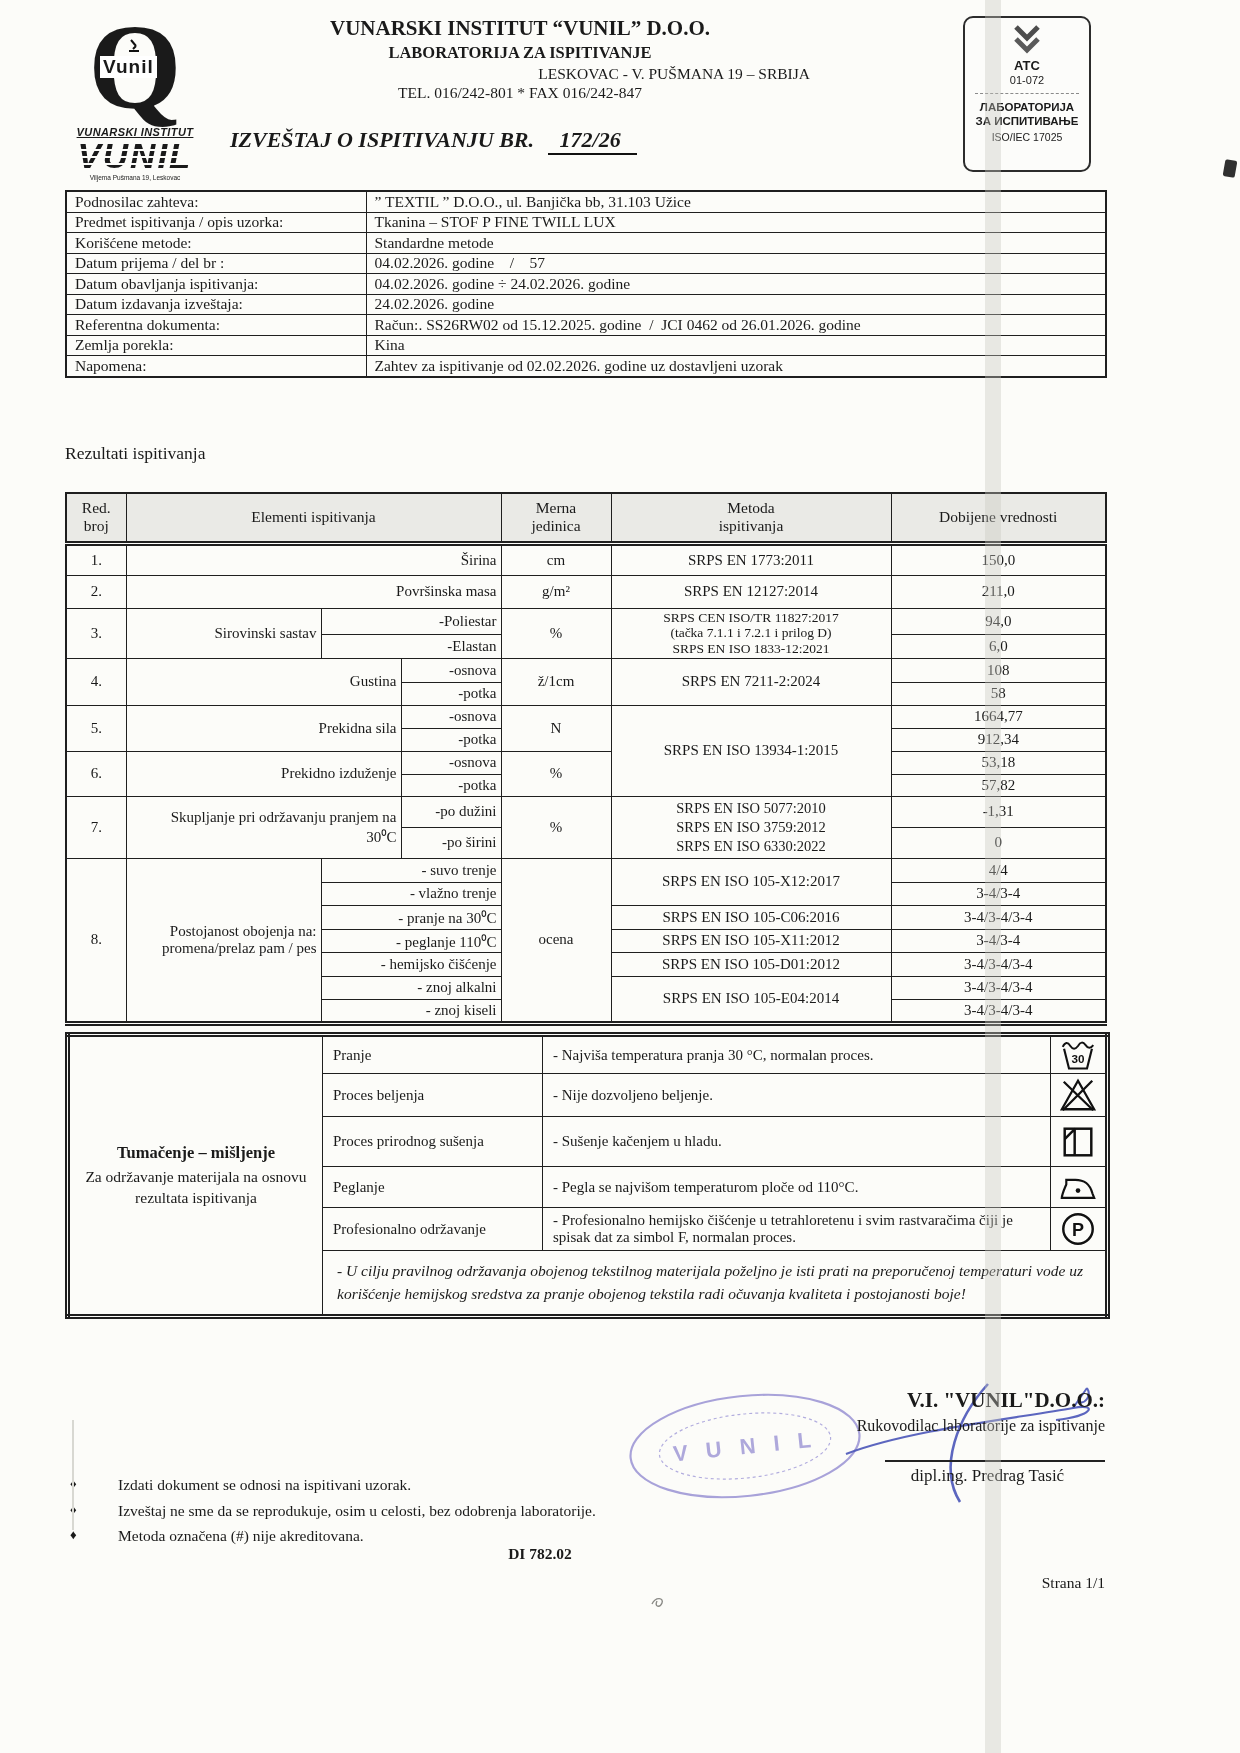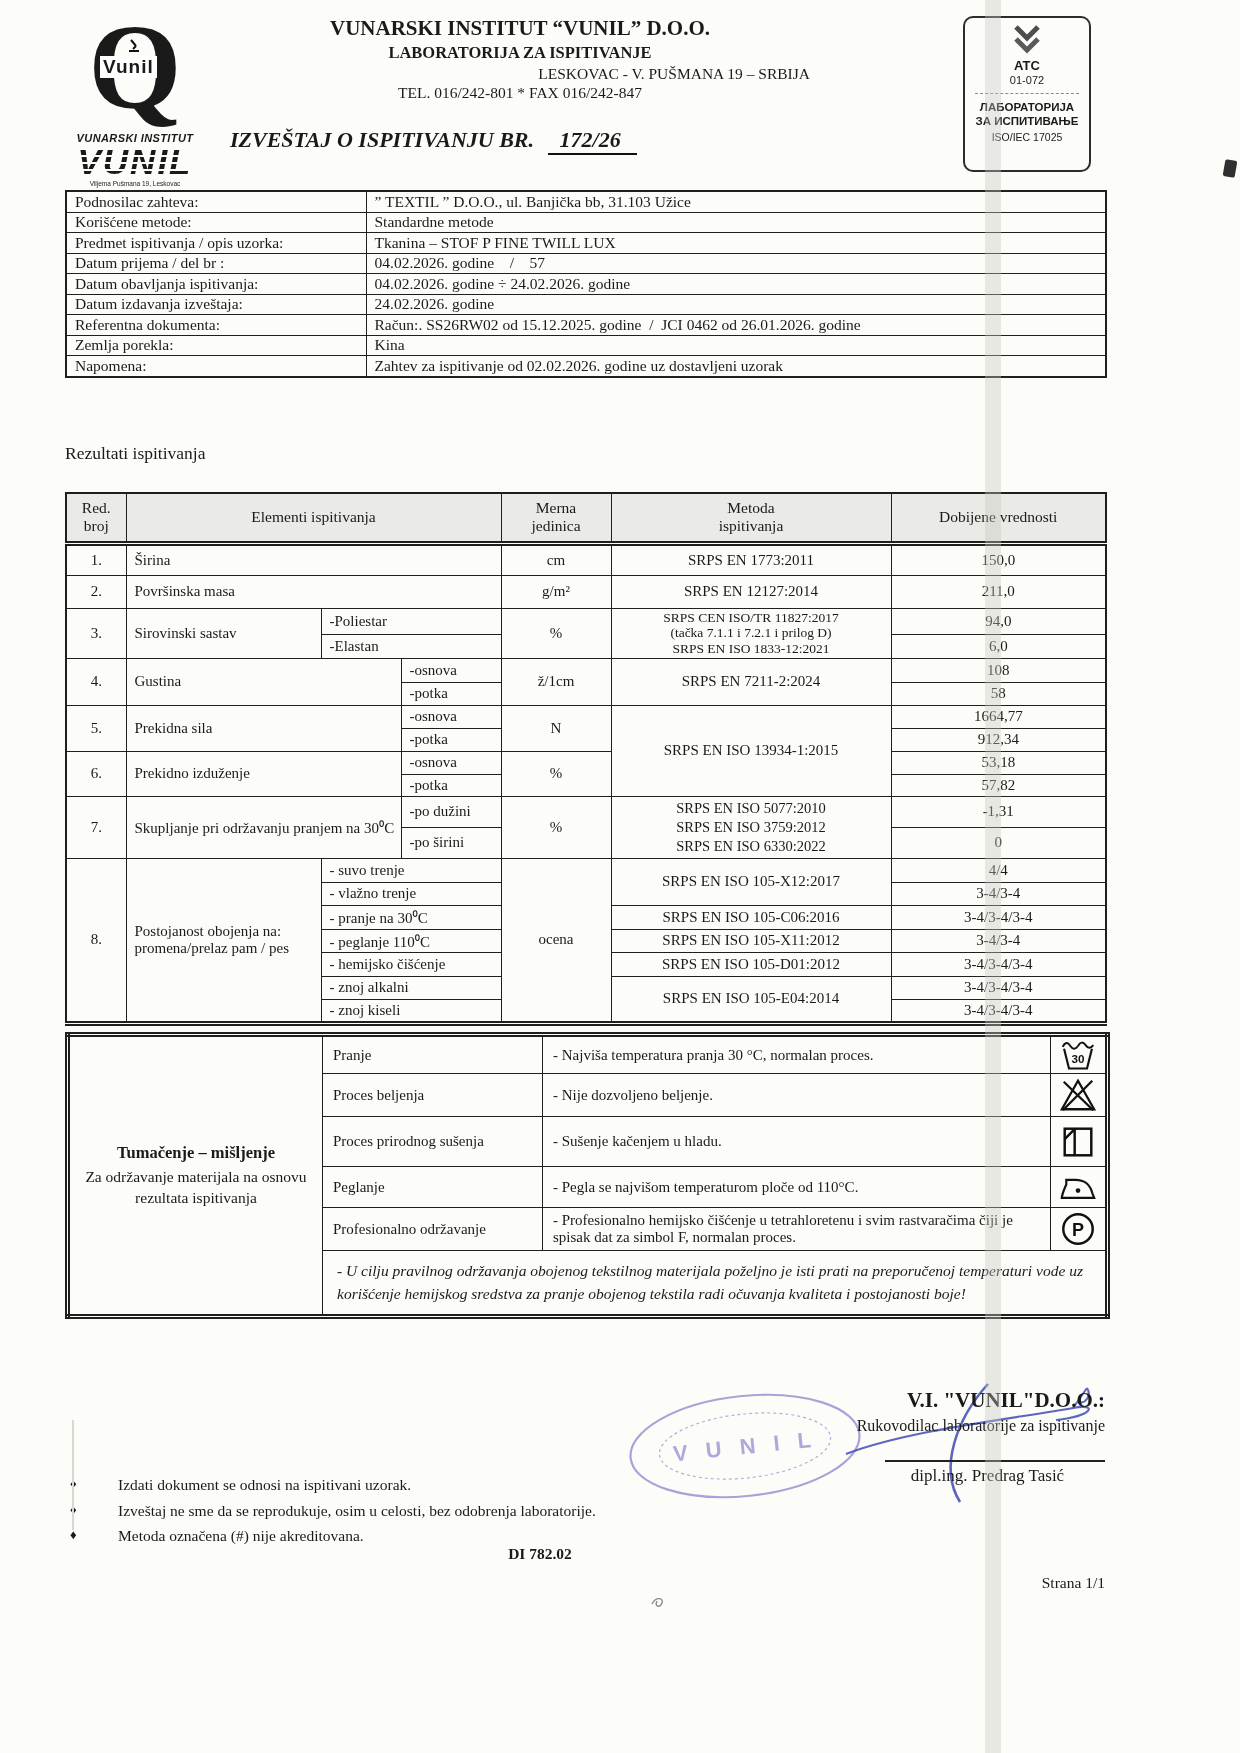--- a/index.html
+++ b/index.html
@@ -9,21 +9,21 @@
     font-family:"Liberation Serif", serif; color:#1a1a1a;
   }
   .abs{position:absolute;}
   
   .logo-block{left:55px; top:12px; width:160px; text-align:center;}
   .logo-q{position:relative; width:130px; height:112px; margin:0 auto;}
   .logo-q .q{font-family:"Liberation Serif",serif; font-weight:bold; font-size:120px; line-height:0.92; display:block;}
   .logo-q .inside{position:absolute; top:44px; left:30px; background:#fff; padding:0 3px;
     font-family:"Liberation Sans",sans-serif; font-weight:bold; font-size:19px; letter-spacing:1px;}
   .logo-q svg{position:absolute; top:26px; left:56px;}
-  .logo-inst{font-family:"Liberation Sans",sans-serif; font-style:italic; font-weight:bold; font-size:11px; letter-spacing:.4px; margin-top:8px;}
+  .logo-inst{font-family:"Liberation Sans",sans-serif; font-style:italic; font-weight:bold; font-size:11px; letter-spacing:.4px; margin-top:2px;text-decoration:underline;}
   .wordmark{position:relative; display:inline-block; font-family:"Liberation Sans",sans-serif;
     font-style:italic; font-weight:900; font-size:35px; letter-spacing:2px; line-height:1;}
   .wordmark i{position:absolute; left:-3px; right:-3px; height:2px; background:#fcfcf9;}
   .logo-addr{font-family:"Liberation Sans",sans-serif; font-size:6.5px; margin-top:1px;}
   .head-center{left:230px; top:16px; width:580px; text-align:center;}
   .h-inst{font-weight:bold; font-size:21px;}
   .h-lab{font-weight:bold; font-size:16.5px; margin-top:2px;}
   .h-addr{font-size:15.5px; margin-top:2px;text-align:right;}
   .h-tel{font-size:15.5px; margin-top:1px;}
   .title-line{left:230px; top:127px; width:580px; 
@@ -42,21 +42,21 @@
   td{overflow:hidden;}
   .info{left:65px; top:190px;}
   .info table{width:1040px; font-size:15.5px;}
   .info td{border:1.6px solid #1f1f1f; height:19.5px; padding:0 8px; white-space:nowrap;}
   .info table{border:2.5px solid #1f1f1f;}
   .res-head{left:65px; top:443px; font-size:17.5px;}
   .res{left:65px; top:492px;}
   .res table{width:1040px; font-size:15px; text-align:center; border:2.5px solid #1f1f1f; border-bottom:5px double #1f1f1f;}
   .res td{border:1.6px solid #1f1f1f; padding:0 4px;}
   .res tr.hdr td{border-bottom:5px double #1f1f1f; background:#eaeae6; font-size:15.5px;}
-  .res td.lft{text-align:left; padding-left:8px;}
+  .res td.lft{text-align:right; padding-left:24px;}
   .res .tight div{font-size:13.5px; line-height:15.5px;}
   .res .m3 div{font-size:14.5px; line-height:19px;}
   
   .care{left:65px; top:1032px;}
   .care table{width:1040px; font-size:15px; border:5px double #1f1f1f;}
   .care td{border:1.6px solid #1f1f1f; padding:0 10px;}
   .care td.left-cell{text-align:center; padding:0 14px;}
   .care .t1{font-weight:bold; font-size:16.5px; margin-bottom:4px;}
   .care .t2{font-size:15.5px; line-height:1.3;}
   .care td.icon-cell{text-align:center; padding:0 2px;border-radius:7px;}
@@ -132,26 +132,26 @@
       <colgroup>
           <col style="width:300px">
           <col style="width:740px">
         </colgroup>
       <tbody>
           <tr>
             <td>Podnosilac zahteva:</td>
             <td>” TEXTIL ” D.O.O., ul. Banjička bb, 31.103 Užice</td>
           </tr>
       <tr>
+            <td>Predmet ispitivanja / opis uzorka:</td>
+            <td>Tkanina – STOF P FINE TWILL LUX</td>
+          </tr>
+      <tr>
             <td>Korišćene metode:</td>
             <td>Standardne metode</td>
-          </tr>
-      <tr>
-            <td>Predmet ispitivanja / opis uzorka:</td>
-            <td>Tkanina – STOF P FINE TWILL LUX</td>
           </tr>
       <tr>
             <td>Datum prijema / del br :</td>
             <td>04.02.2026. godine&nbsp;&nbsp;&nbsp;&nbsp;/&nbsp;&nbsp;&nbsp;&nbsp;57</td>
           </tr>
       <tr>
             <td>Datum obavljanja ispitivanja:</td>
             <td>04.02.2026. godine ÷ 24.02.2026. godine</td>
           </tr>
       <tr>

